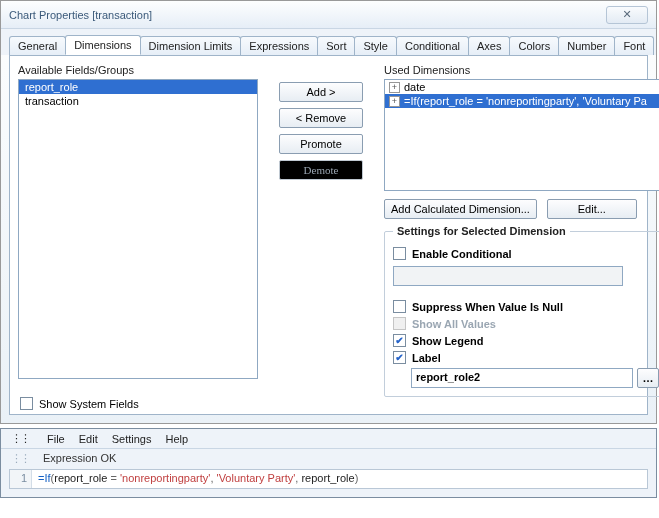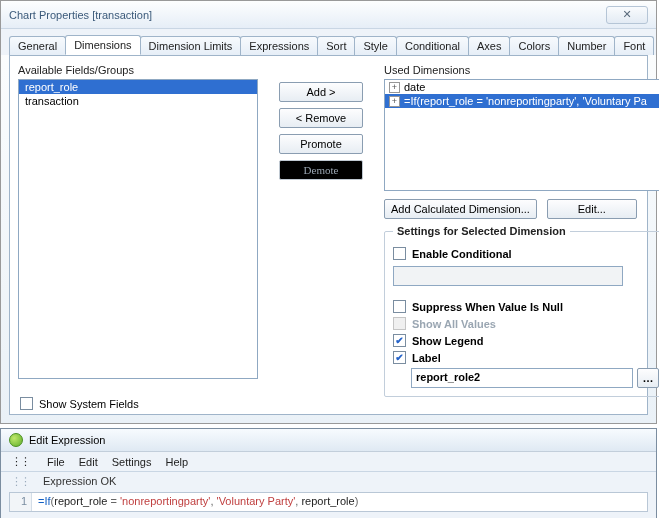--- a/index.html
+++ b/index.html
@@ -158,24 +158,20 @@
     </div>
 
     <div class="sysrow">
       <span class="chk"></span>
       <span>Show System Fields</span>
     </div>
   </div>
 </div>
 
 <div class="exprwin" style="width:657px;">
-  <div class="expr-title">
-    <span class="qicon"></span>
-    <span>Edit Expression</span>
-  </div>
   <div class="menubar">
     <span class="grip">⋮⋮</span>
     <span>File</span>
     <span>Edit</span>
     <span>Settings</span>
     <span>Help</span>
   </div>
   <div style="display:flex; align-items:center;">
     <span class="grip" style="padding-left:10px">⋮⋮</span>
     <div class="status">Expression OK</div>

